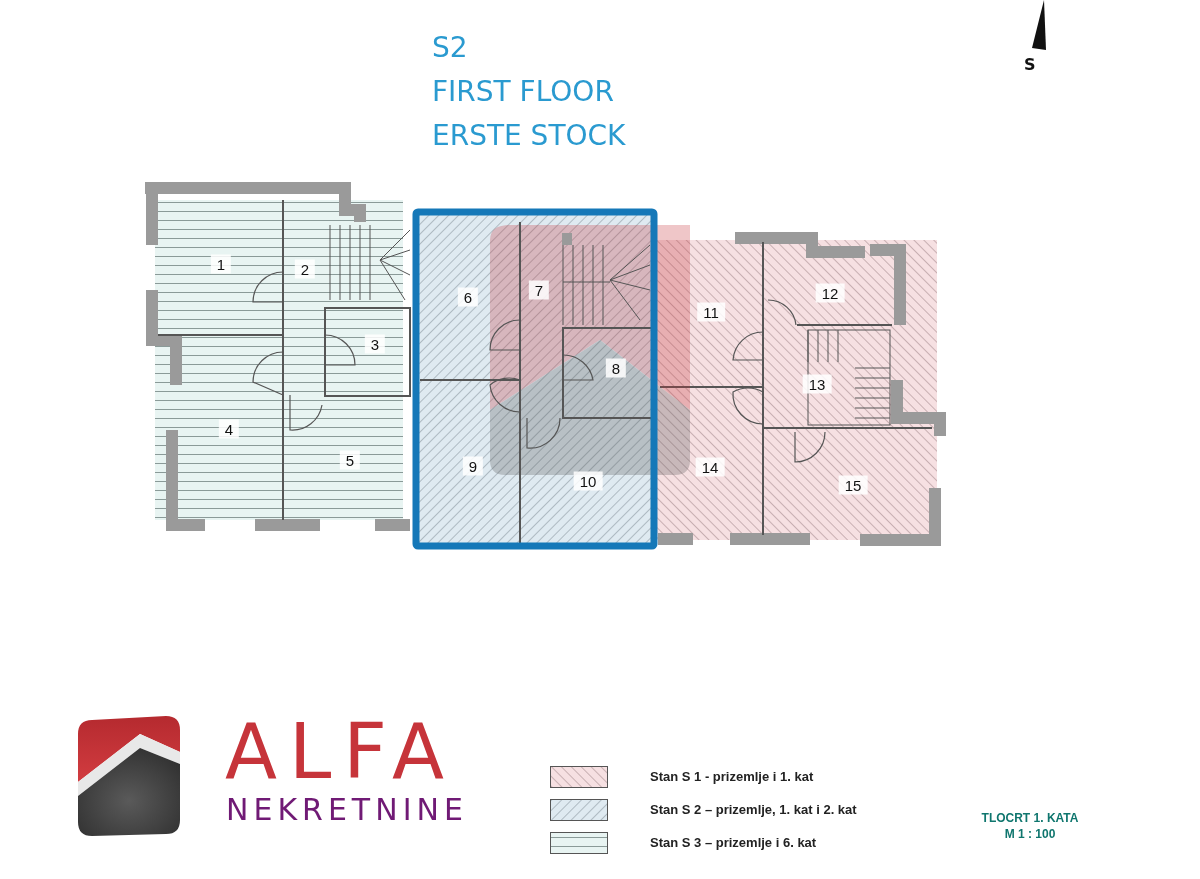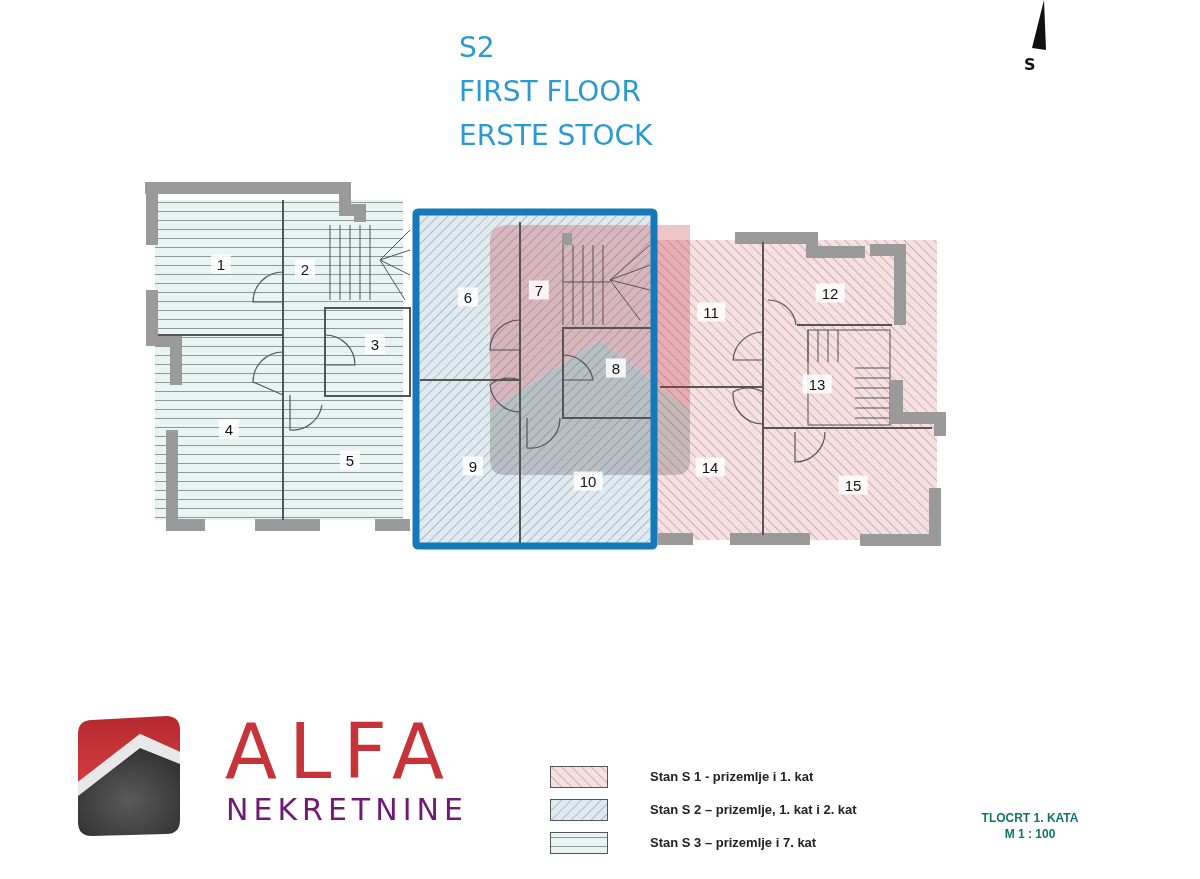--- a/index.html
+++ b/index.html
@@ -1,18 +1,18 @@
 <!DOCTYPE html>
 <html><head>
 <meta charset="utf-8">
 <style>
   html, body { margin: 0; padding: 0; background: #ffffff; }
   body { width: 1200px; height: 879px; position: relative; overflow: hidden; font-family: "Liberation Sans", sans-serif; }
   .title-block { position: absolute; left: 432px; top: 26px; color: #2a9ad0; font-family: "DejaVu Sans", sans-serif; font-size: 28px; line-height: 44px; letter-spacing: 0px; }
-  .title-block div { white-space: nowrap; margin-left: 27px; }
+  .title-block div { white-space: nowrap; }
   .north { position: absolute; left: 1010px; top: 0px; width: 50px; height: 80px; }
   .plan { position: absolute; left: 0; top: 0; width: 1200px; height: 879px; }
   .room-label { position: absolute; font-family: "Liberation Sans", sans-serif; font-size: 15px; color: #111; background: rgba(255,255,255,0.85); padding: 1px 6px; transform: translate(-50%, -50%); }
   .logo { position: absolute; left: 70px; top: 712px; width: 120px; height: 125px; }
   .brand-name { position: absolute; left: 225px; top: 712px; color: #c6343a; font-family: "DejaVu Sans", sans-serif; font-size: 76px; letter-spacing: 12px; font-weight: normal; line-height: 80px; }
   .brand-sub { position: absolute; left: 226px; top: 792px; color: #701a75; font-family: "DejaVu Sans", sans-serif; font-size: 30px; letter-spacing: 5px; line-height: 36px; }
   .legend { position: absolute; left: 550px; top: 760px; }
   .legend-item { display: flex; align-items: center; height: 33px; gap: 32px; }
   .swatch { width: 56px; height: 20px; border: 1px solid #555; margin-right: 10px; }
   .legend-label { font-family: "Liberation Sans", sans-serif; font-weight: bold; font-size: 13px; color: #222; }
@@ -193,20 +193,20 @@
   <div class="legend-item">
     <svg class="swatch" width="56" height="20">
         <rect width="56" height="20" fill="url(#diag-blue)"></rect>
       </svg>
     <span class="legend-label">Stan S 2 – prizemlje, 1. kat i 2. kat</span>
   </div>
   <div class="legend-item">
     <svg class="swatch" width="56" height="20">
         <rect width="56" height="20" fill="url(#horiz)"></rect>
       </svg>
-    <span class="legend-label">Stan S 3 – prizemlje i 7. kat</span>
+    <span class="legend-label">Stan S 3 – prizemlje i 6. kat</span>
   </div>
 </div>
 
 <div class="scale">
   <div>TLOCRT 1. KATA</div>
   <div>M 1 : 100</div>
 </div>
 
 </body></html>

